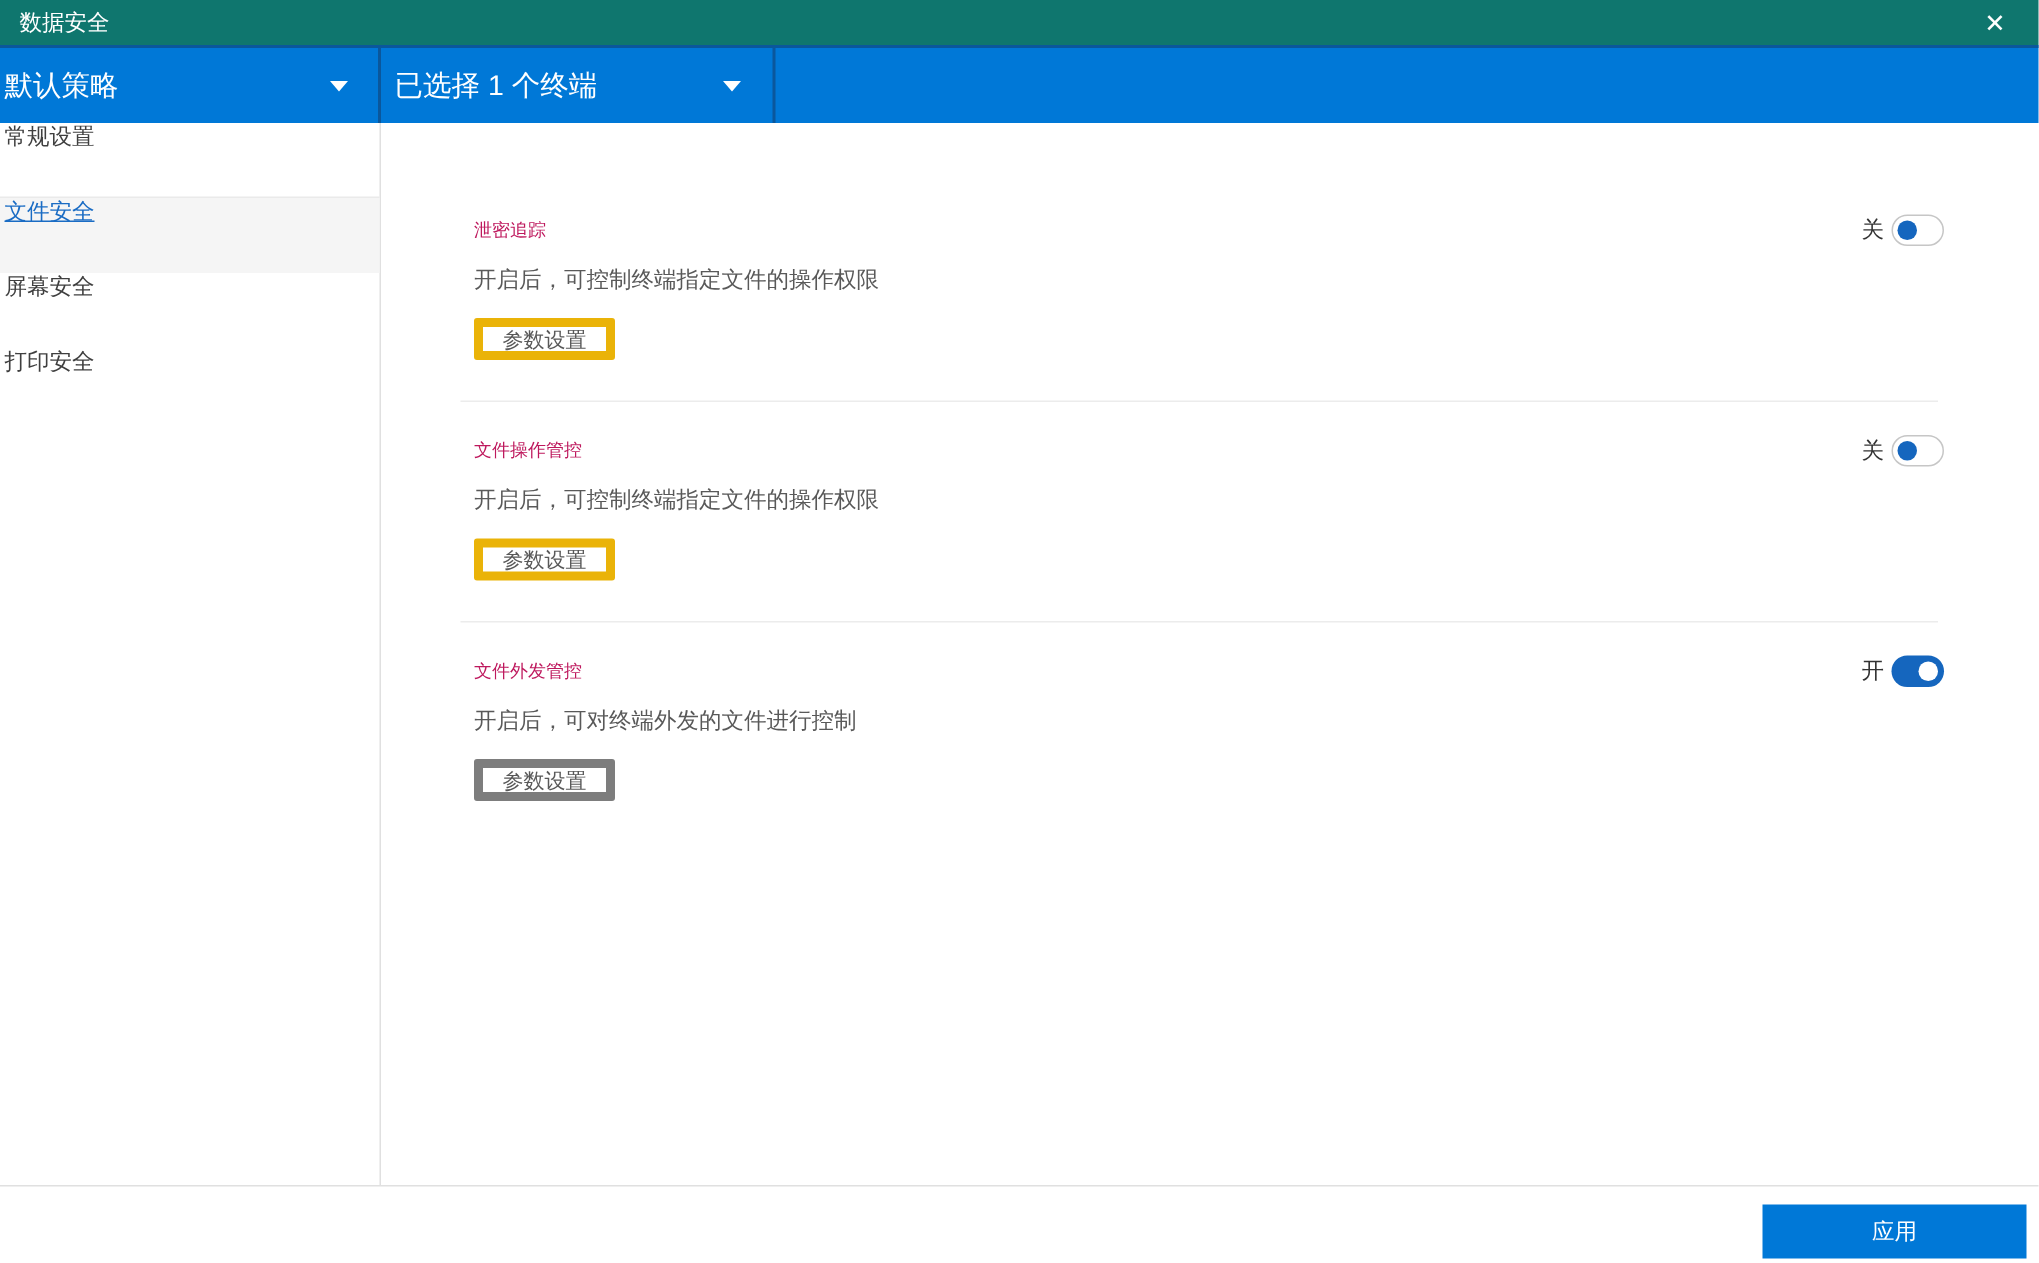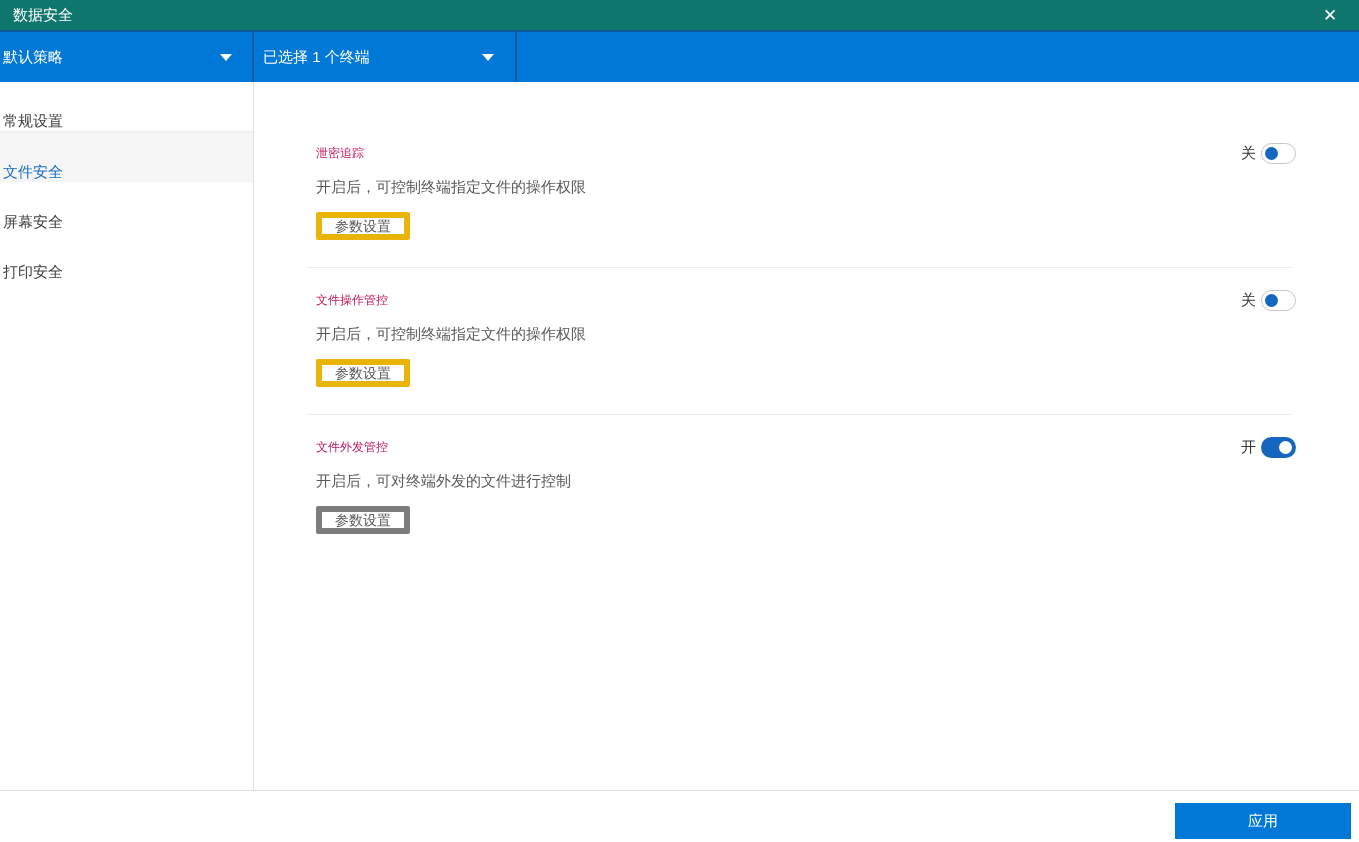--- a/index.html
+++ b/index.html
@@ -10,34 +10,34 @@
 
   
   .titlebar { height:30px; background:#0f766e; display:flex; align-items:center; padding-left:13px; position:relative; }
   .titlebar-title { color:#fff; font-size:15px; }
   .close-btn { position:absolute; right:10px; top:0; width:38px; height:30px; background:transparent; border:none;
                color:#fff; font-size:17px; font-weight:300; cursor:pointer; display:flex; align-items:center; justify-content:center; }
   .close-btn span { line-height:1; font-family:inherit; }
 
   
   .toolbar { height:52px; background:#0078d7; border-top:2px solid #0a579c; display:flex; align-items:stretch; }
-  .dropdown { display:flex; align-items:center; justify-content:space-between; color:#fff; font-size:15px; cursor:pointer; }
+  .dropdown { display:flex; align-items:center; justify-content:space-between; color:#fff; font-size:19px; cursor:pointer; }
   .dd-policy { width:254px; padding:0 20px 0 3px; border-right:2px solid #0a579c; }
   .dd-terminal { width:263px; padding:0 21px 0 9px; border-right:2px solid #0a579c; }
   .caret { width:0; height:0; border-left:6px solid transparent; border-right:6px solid transparent; border-top:7px solid #fff; }
   .toolbar-spacer { flex:1; }
   .delete-btn { width:172px; border:none; border-left:2px solid #0a579c; background:transparent; color:#fff;
                 font-size:15px; font-family:inherit; cursor:pointer; }
 
   
   .bodywrap { display:flex; height:708px; }
   .sidebar { width:254px; border-right:1px solid #e0e0e0; background:#fff; }
-  .side-item { height:50px; display:flex; align-items:flex-end; padding-left:3px; font-size:15px; color:#3f3f3f; cursor:pointer; }
+  .side-item { height:50px; display:flex; align-items:flex-start; padding-left:3px; font-size:15px; color:#3f3f3f; cursor:pointer; }
   .side-item:first-child { border-bottom:1px solid #eaeaea; }
-  .side-item.selected { background:#f5f5f5; color:#1a6cc4; }
+  .side-item.selected { background:#f5f5f5; color:#1a6cc4;text-decoration:underline; }
 
   .content { flex:1; padding:63px 63px 0 62px; }
   .setting { position:relative; }
   .setting-title { font-size:12px; color:#be185d; line-height:16px; }
   .toggle-row { position:absolute; top:-2px; right:0; display:flex; align-items:center; }
   .toggle-label { font-size:15px; color:#333; margin-right:5px; }
   .toggle { width:35px; height:21px; border-radius:11px; position:relative; display:inline-block; cursor:pointer; }
   .toggle.off { background:#fff; border:1px solid #c6c6c6; }
   .toggle.off .knob { position:absolute; left:3px; top:3px; width:13px; height:13px; border-radius:50%; background:#1566be; }
   .toggle.on { background:#1566be; }

